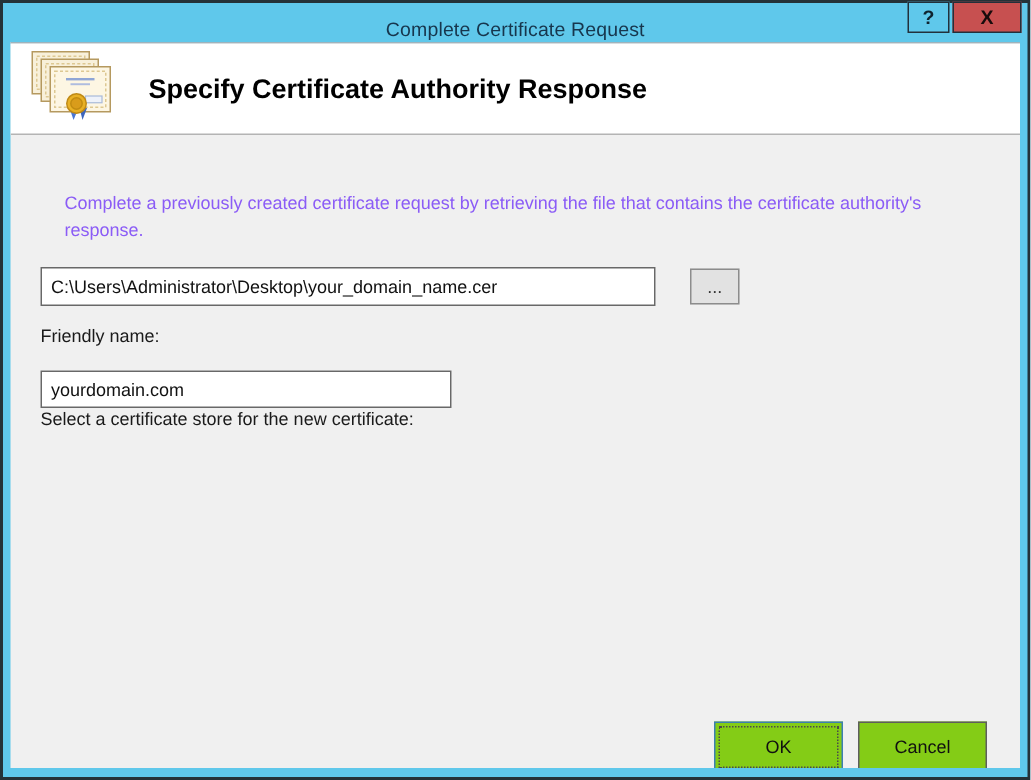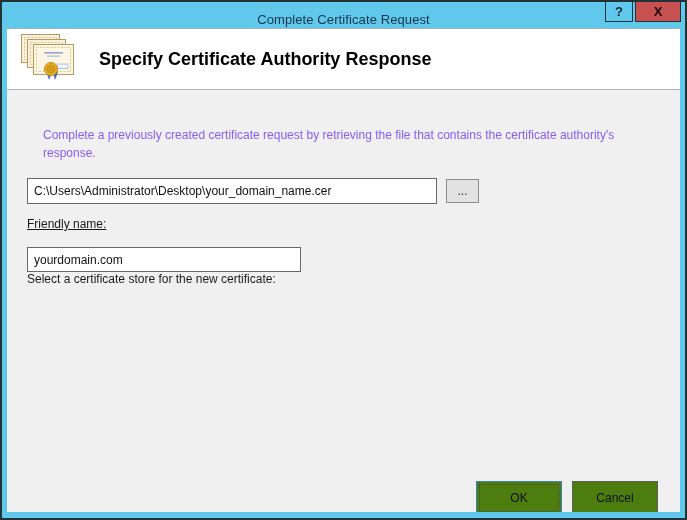--- a/index.html
+++ b/index.html
@@ -42,49 +42,49 @@
 
   .dlg-body { position:relative; height:calc(100% - 62px); padding:0 20px; }
 
   .intro {
     margin:16px; padding-top:20px;
     font-size:12px; line-height:18px; color:#8b5cf6; max-width:632px;
   }
 
   .lbl { display:block; font-size:12px; color:#1a1a1a; }
   .lbl-file     { margin-top:22px; }
-  .lbl-friendly { margin-top:13px;text-decoration:underline; }
+  .lbl-friendly { margin-top:13px; }
   .lbl-store    { }
 
   input.text {
     border:1px solid #686868; background:#fff; color:#111;
     font-family:inherit; font-size:12px; padding:0 6px; border-radius:0;
   }
-  .row-file { margin-top:7px; display:flex; align-items:flex-start; gap:9px; }
+  .row-file { margin-top:7px; display:flex; align-items:flex-start; gap:23px; }
   .input-file { width:410px; height:26px; }
   .btn-browse {
     width:33px; height:24px; margin-top:1px;
     background:#e2e2e2; border:1px solid #8c8c8c;
     font-size:12px; color:#333; font-family:inherit;
     display:flex; align-items:center; justify-content:center; line-height:1;
   }
   .input-friendly { margin-top:16px; width:274px; height:25px; display:block; }
 
   .combo {
     margin-top:10px; width:274px; height:22px;
     background:#fff; border:1px solid #5f5f5f;
     box-shadow:0 0 0 5px #3d43c0;
     display:flex; align-items:center; padding:0 7px;
     position:relative; font-size:12px; color:#0d0d0d; cursor:default;
   }
   .combo .chev { position:absolute; right:5px; top:4px; }
 
   .footer-buttons { position:absolute; right:22px; bottom:12px; display:flex; gap:10px; }
   .btn-win {
-    width:86px; height:34px; background:#4d7c0f; color:#111;
+    width:86px; height:34px; background:#84cc16; color:#111;
     font-family:inherit; font-size:12px;
     display:flex; align-items:center; justify-content:center;
   }
   .btn-ok { border:1px solid #3c7fb1; position:relative; }
   .btn-ok::after { content:""; position:absolute; left:2px; right:2px; top:2px; bottom:2px; border:1px dotted #4a4a4a; pointer-events:none; }
   .btn-cancel { border:1px solid #5e5e5e; }
 </style>
 </head>
 <body>
 

